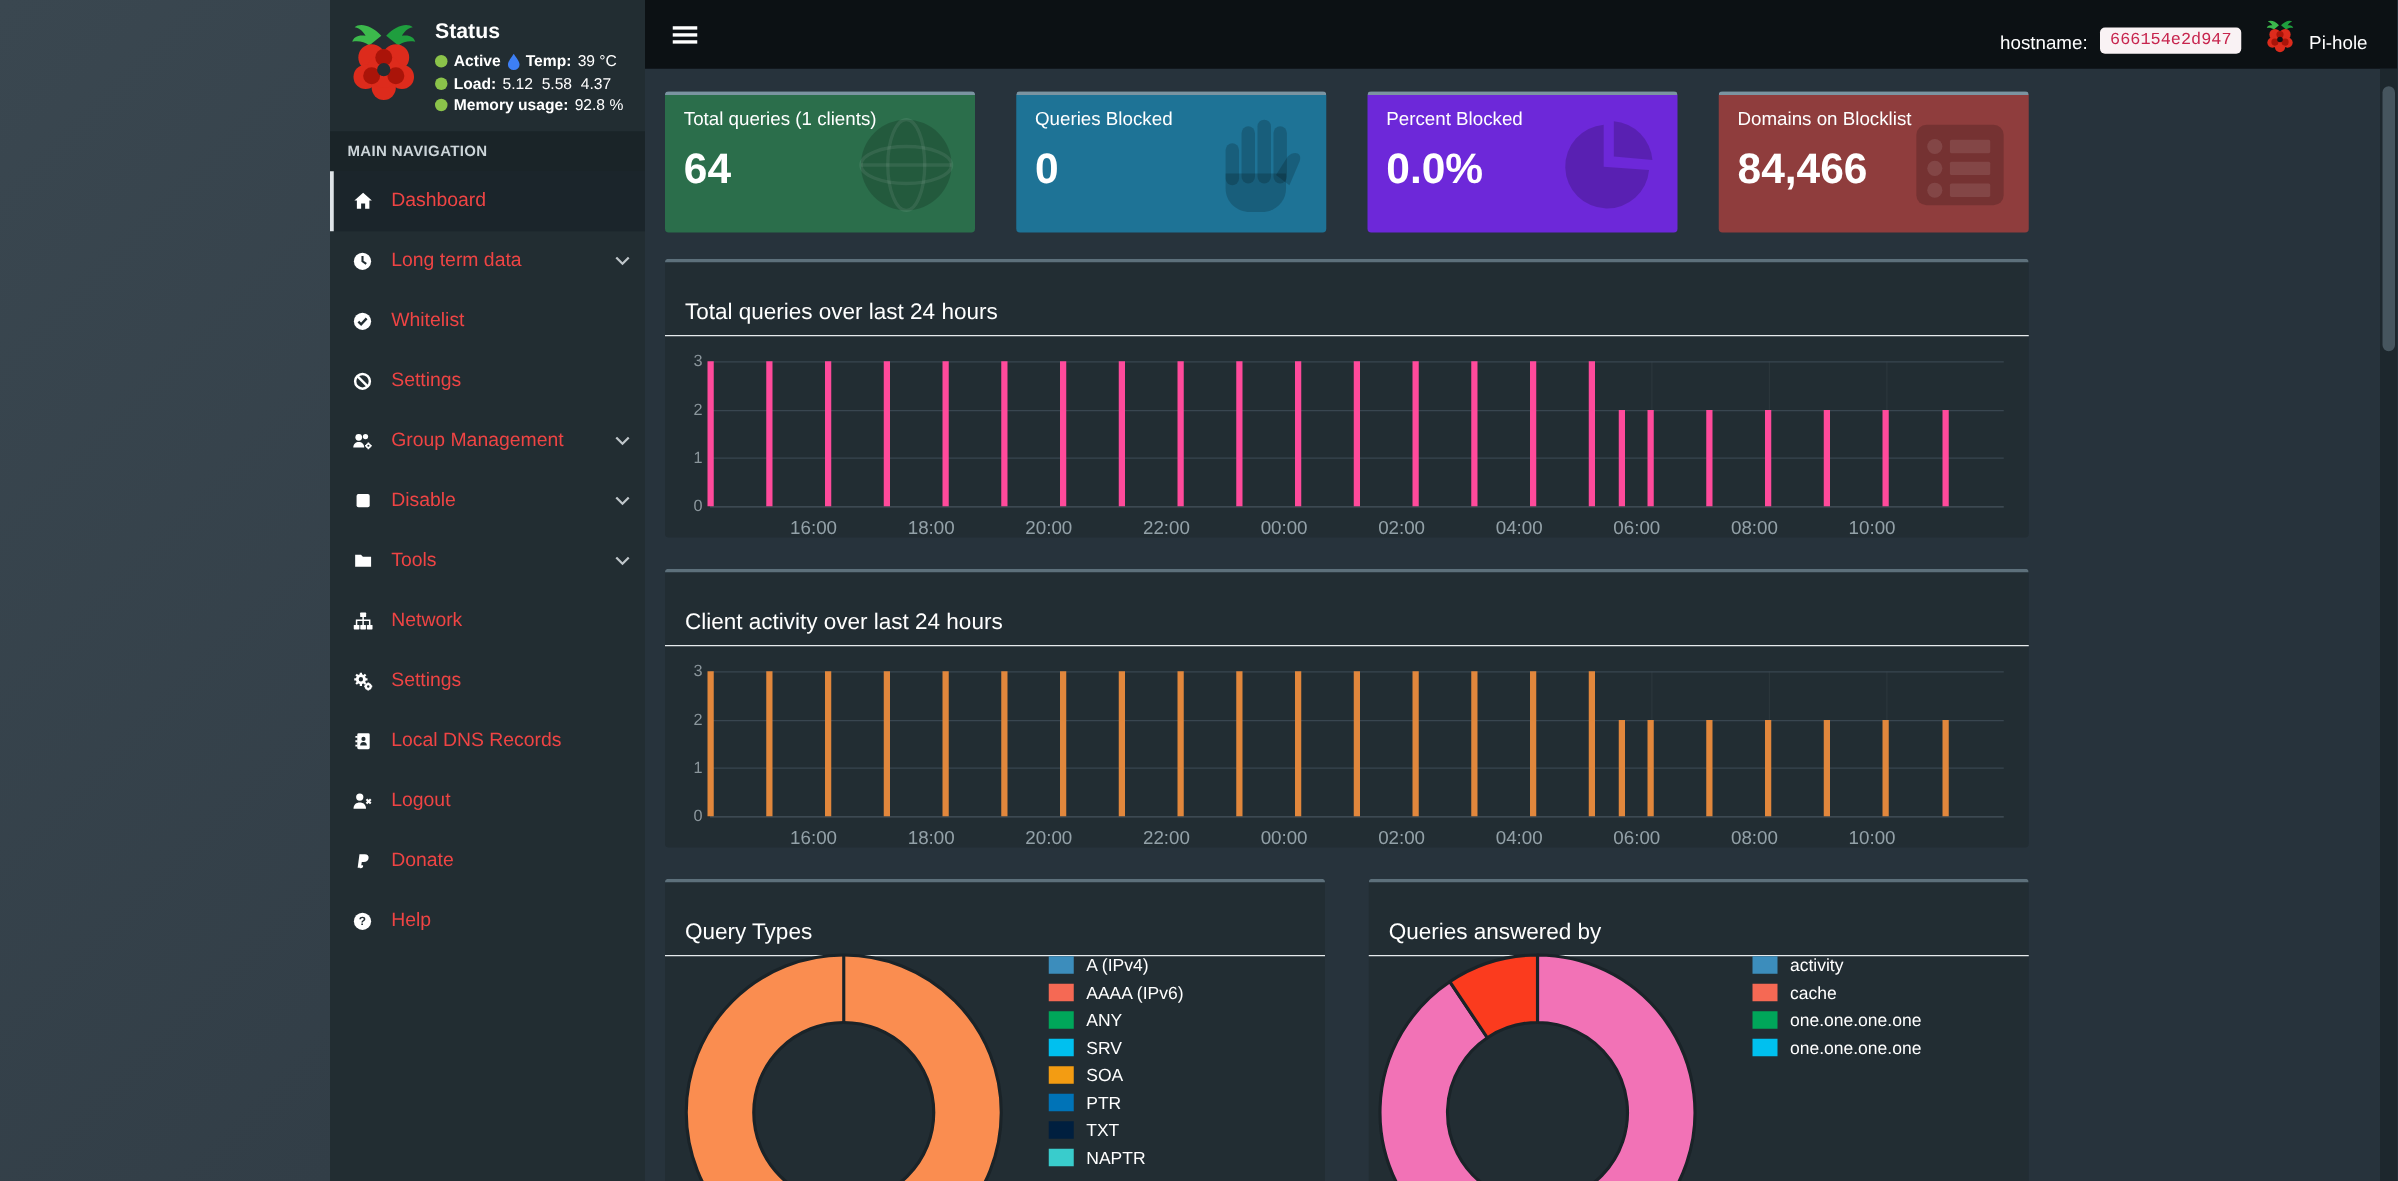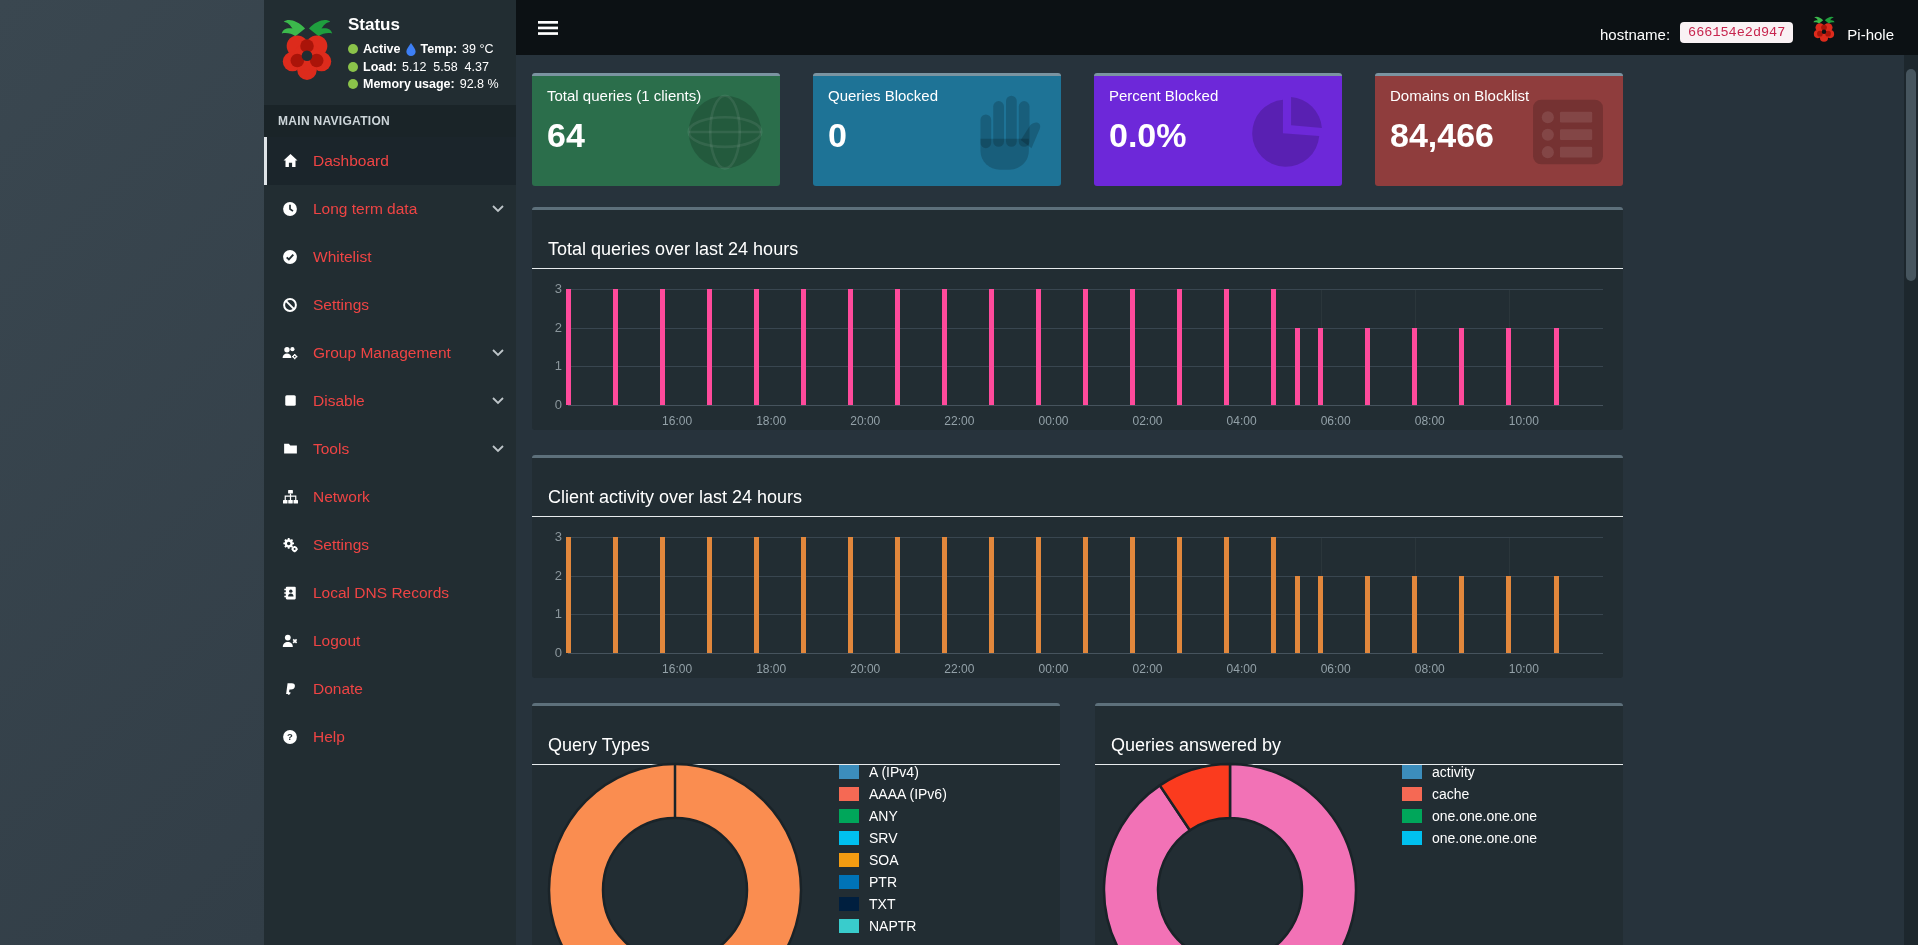--- a/index.html
+++ b/index.html
@@ -44,21 +44,21 @@
   .card-value{font-size:34px;font-weight:700;margin-top:12px;}
   .card-icon{position:absolute;right:12px;top:13px;width:86px;height:86px;}
   .panel{background:#222d33;border-top:3px solid #5d707b;border-radius:3px;box-sizing:border-box;}
   .panel-header{padding:29px 16px;font-size:18px;height:48px;box-sizing:border-box;
     border-bottom:1px solid #e7ebed;}
   .panel.bar-panel{height:223px;margin-bottom:25px;}
   .chart{position:relative;height:170px;margin:0 6px;}
   .gl-h{position:absolute;height:1px;background:#394650;}
   .gl-v{position:absolute;width:1px;background:rgba(255,255,255,.045);}
   .ytick{position:absolute;width:24px;text-align:right;font-size:13px;color:#8b969c;}
-  .xtick{position:absolute;width:60px;text-align:right;font-size:12px;color:#93a1a8;}
+  .xtick{position:absolute;width:60px;text-align:left;font-size:15px;color:#93a1a8;}
   .bar{position:absolute;width:5px;}
   .row2{display:flex;gap:35px;}
   .half{flex:1;height:420px;position:relative;}
   .donut-wrap{position:absolute;top:54px;width:260px;height:260px;}
   .legend{position:absolute;left:307px;top:58px;display:flex;flex-direction:column;gap:7px;
     list-style:none;margin:0;padding:0;}
   .legend li{display:flex;align-items:center;gap:10px;font-size:14px;cursor:pointer;height:15px;}
   .swatch{width:20px;height:14px;flex:none;display:inline-block;}
   
   .scrollbar{position:absolute;right:0;top:55px;bottom:0;width:14px;background:#1d272d;}

